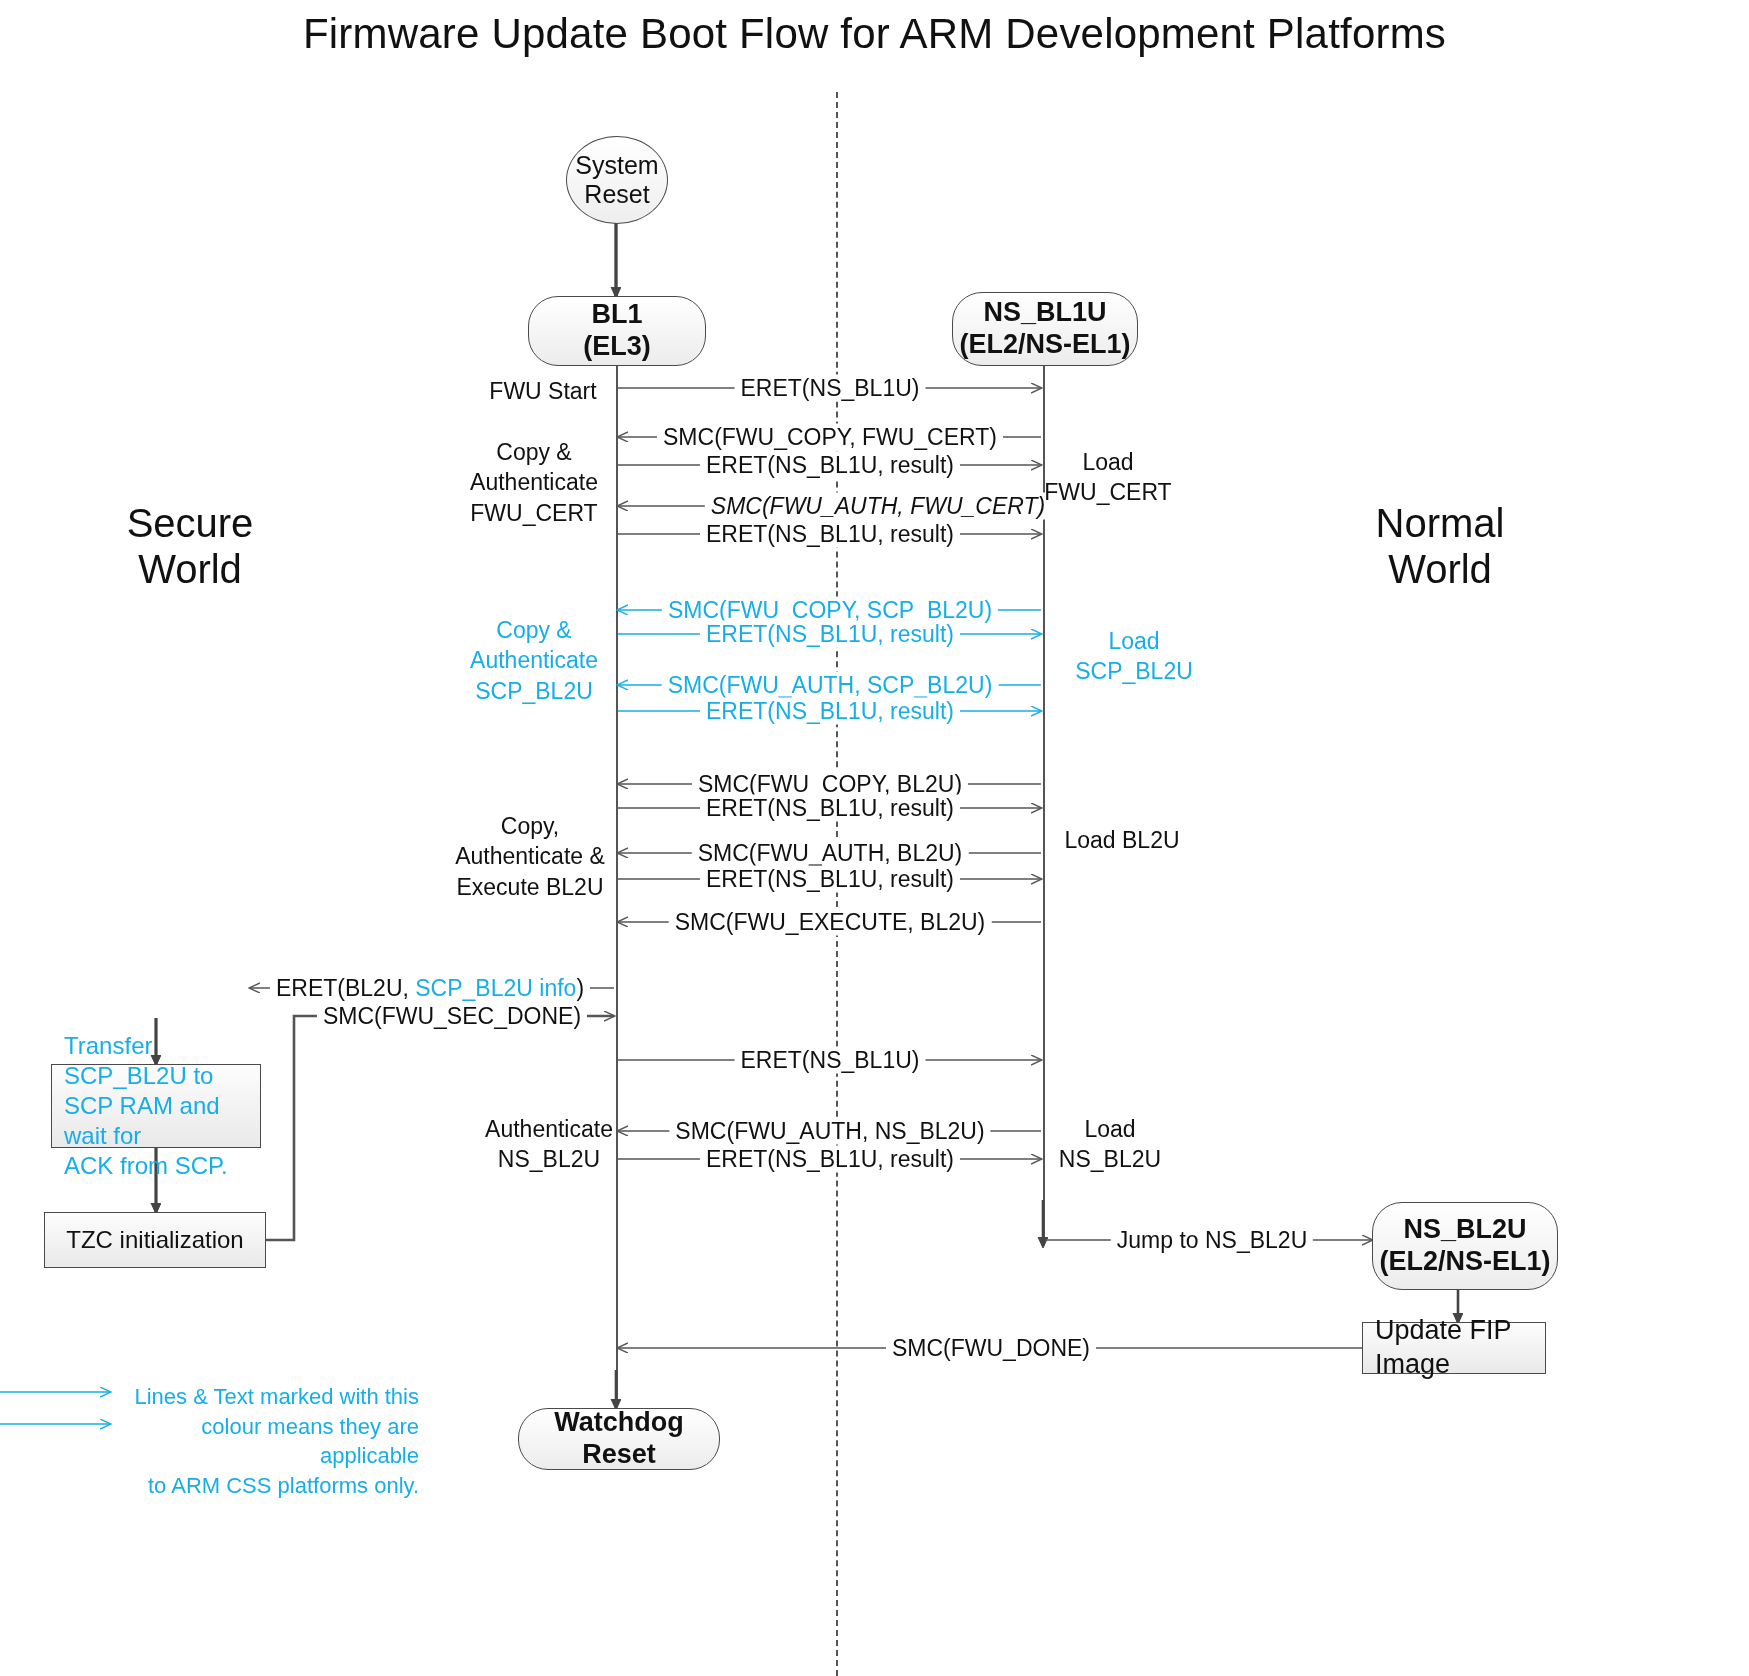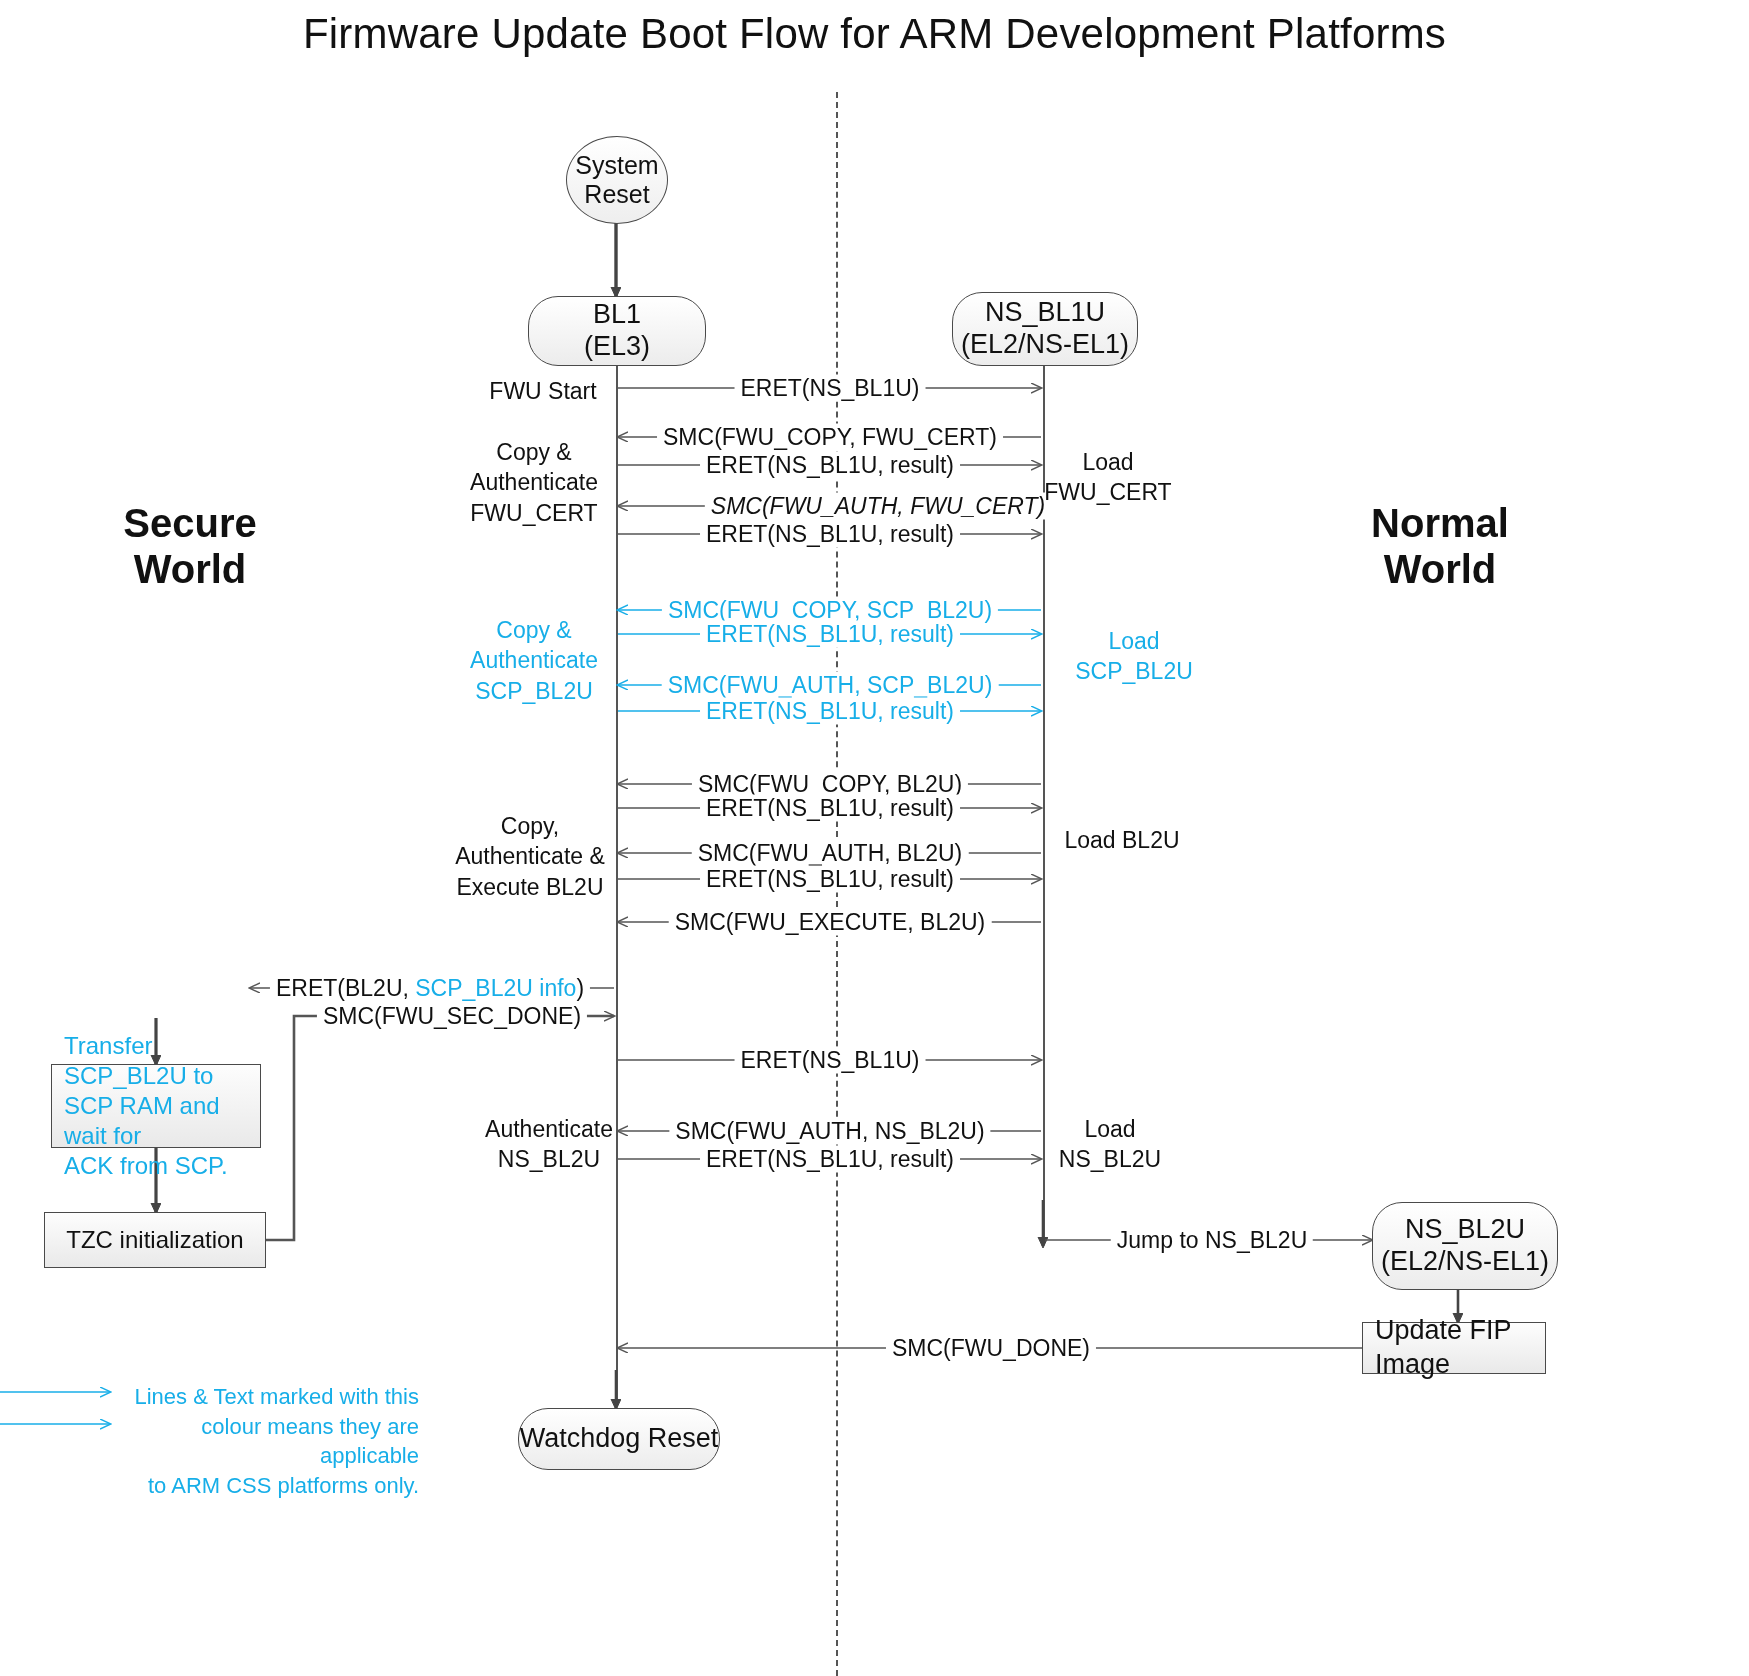--- a/index.html
+++ b/index.html
@@ -7,34 +7,35 @@
   #canvas{position:relative;width:1749px;height:1676px;overflow:hidden;background:#fff;}
   .abs{position:absolute;}
 
   .title{
     left:0;top:10px;width:1749px;text-align:center;
     font-size:42px;font-weight:400;color:#111;letter-spacing:.2px;
   }
 
   
   .world-label{
-    font-size:40px;line-height:1.15;text-align:center;color:#111;font-weight:700;
+    font-size:40px;line-height:1.15;text-align:center;color:#111;font-weight:400;
   }
 
   
   .lifeline{width:0;border-left:2px solid #555;}
   .divider{width:0;border-left:2px dashed #555;}
 
   
   .node{
     border:1.6px solid #4a4a4a;border-radius:30px;
     background:linear-gradient(#ffffff,#ececec);
     display:flex;align-items:center;justify-content:center;
     text-align:center;font-size:27px;line-height:1.18;color:#111;
     box-sizing:border-box;
+    font-weight:bold;
   }
   .ellipse{
     border:1.6px solid #4a4a4a;border-radius:50%;
     background:linear-gradient(#ffffff,#eeeeee);
     display:flex;align-items:center;justify-content:center;
     text-align:center;font-size:25px;line-height:1.15;color:#111;box-sizing:border-box;
   }
   .rectbox{
     border:1.4px solid #4a4a4a;
     background:linear-gradient(#fdfdfd,#e9e9e9);

